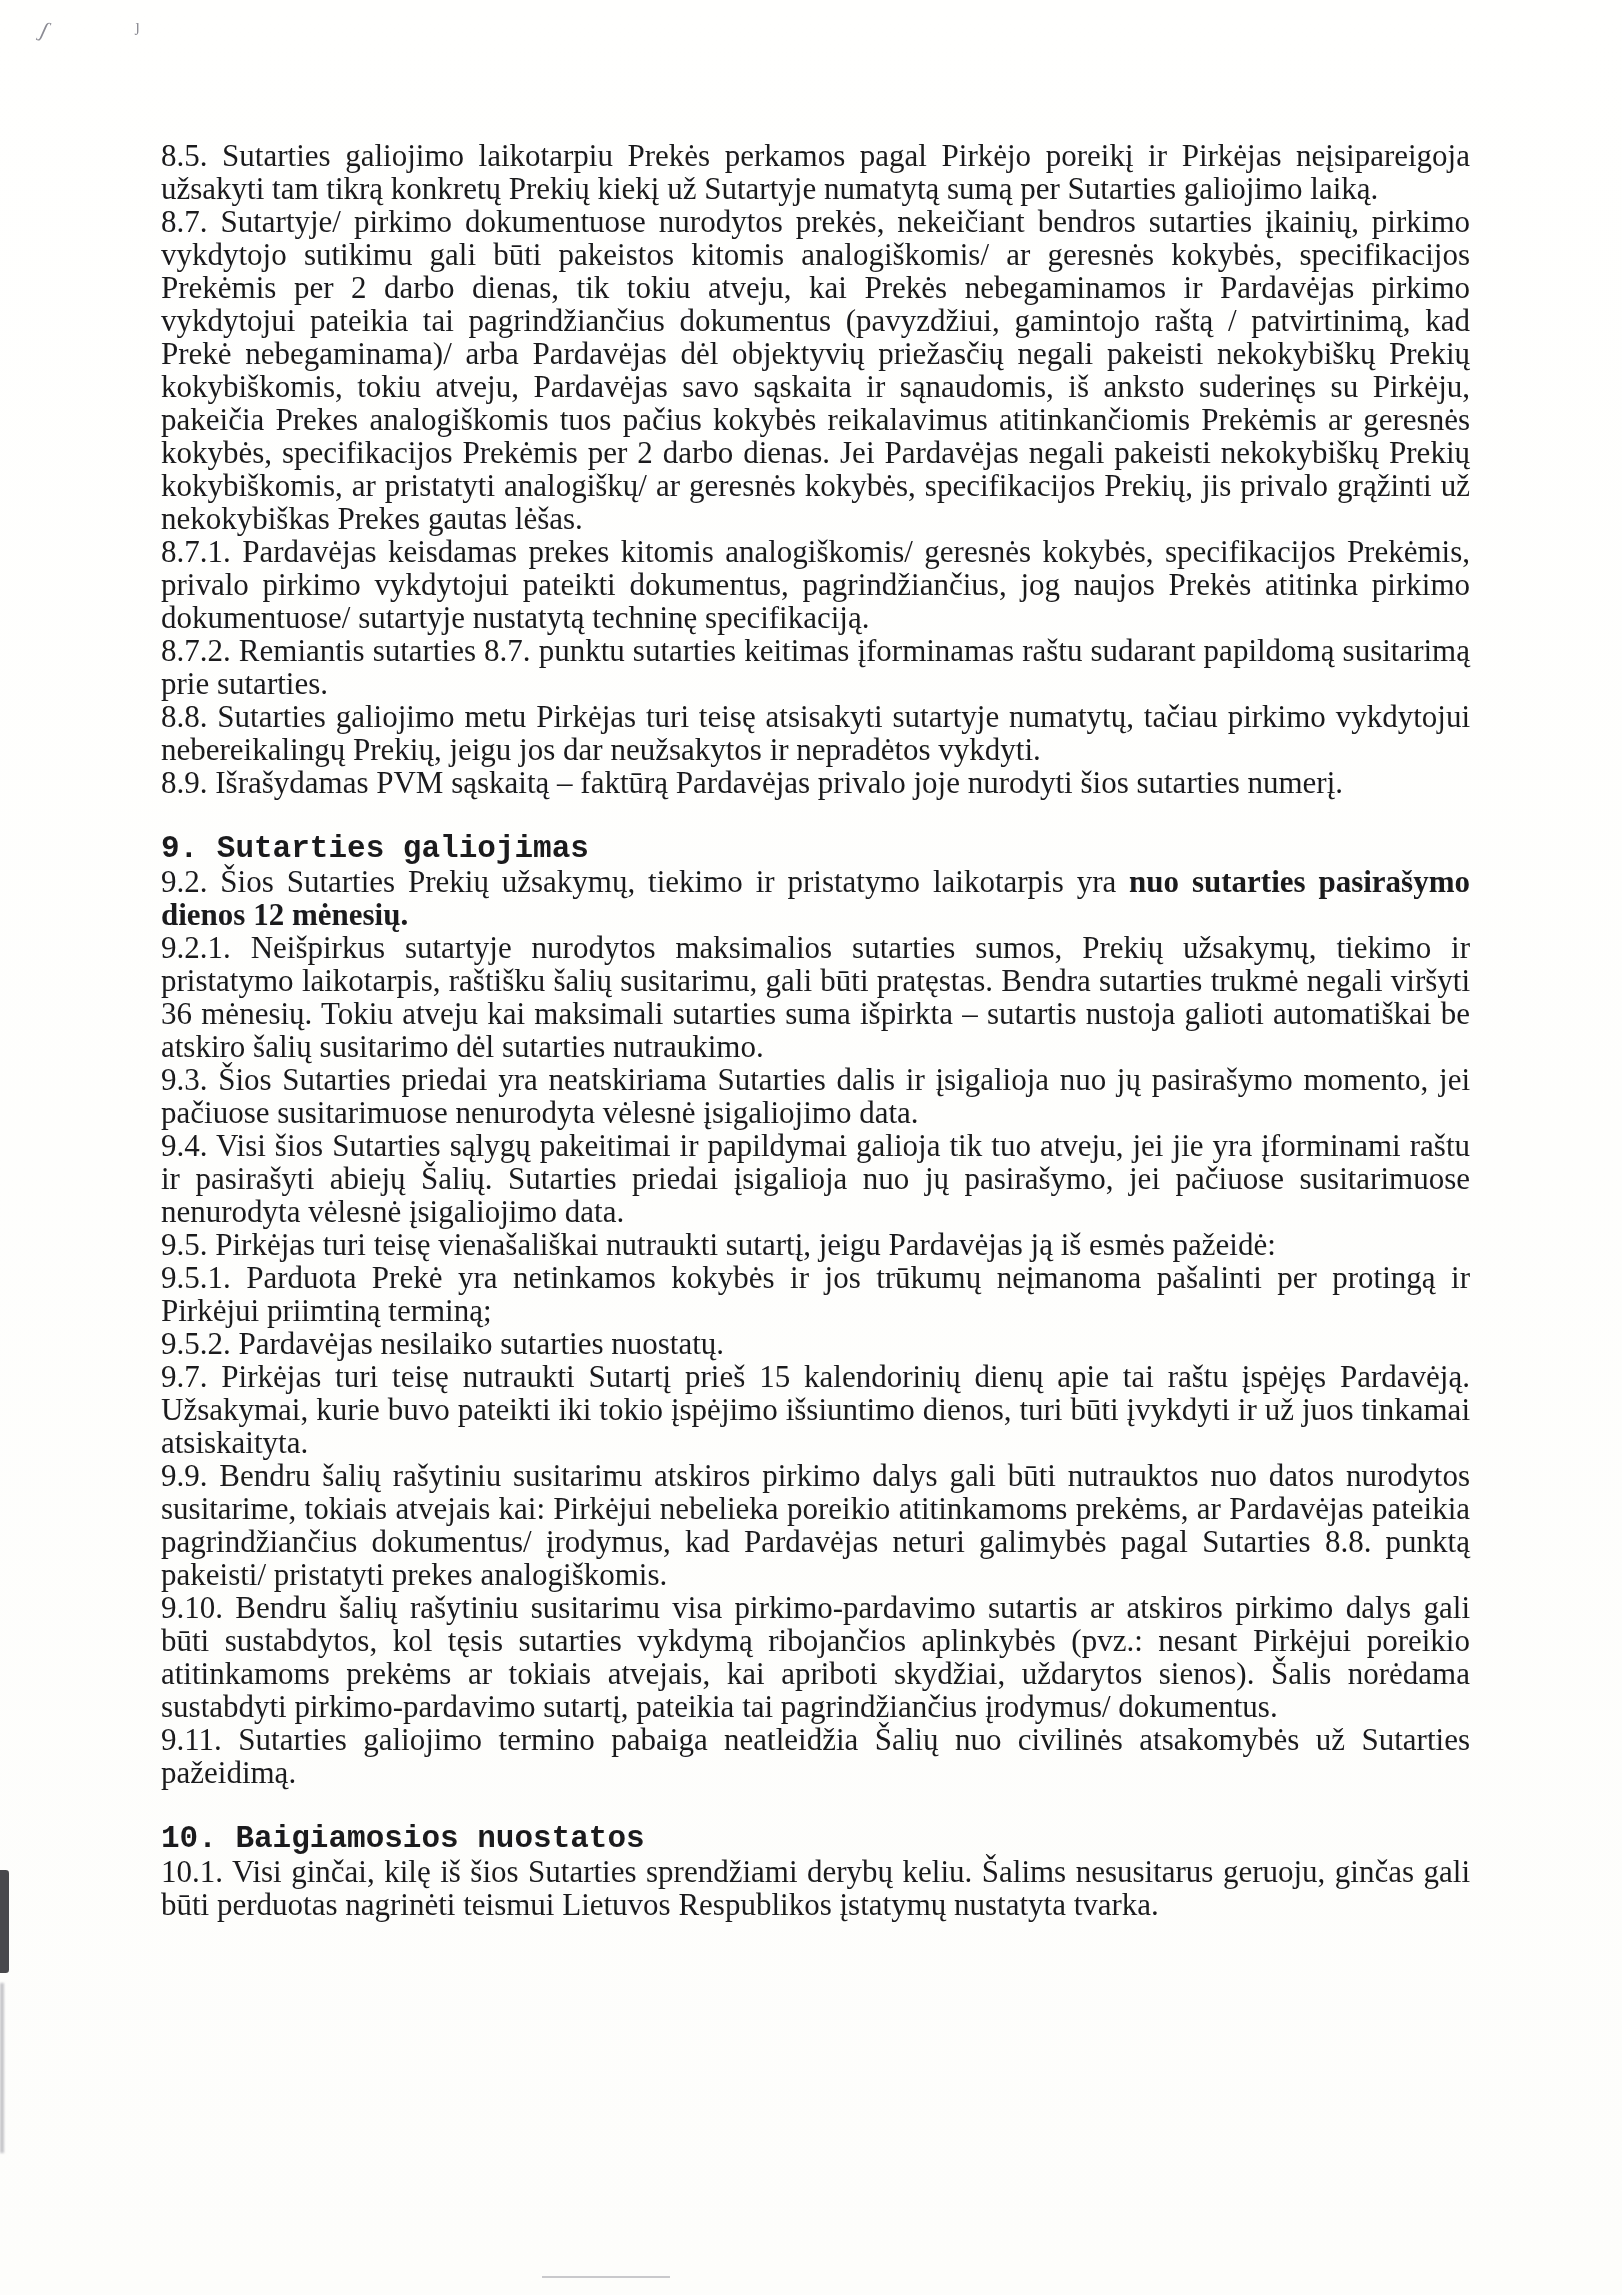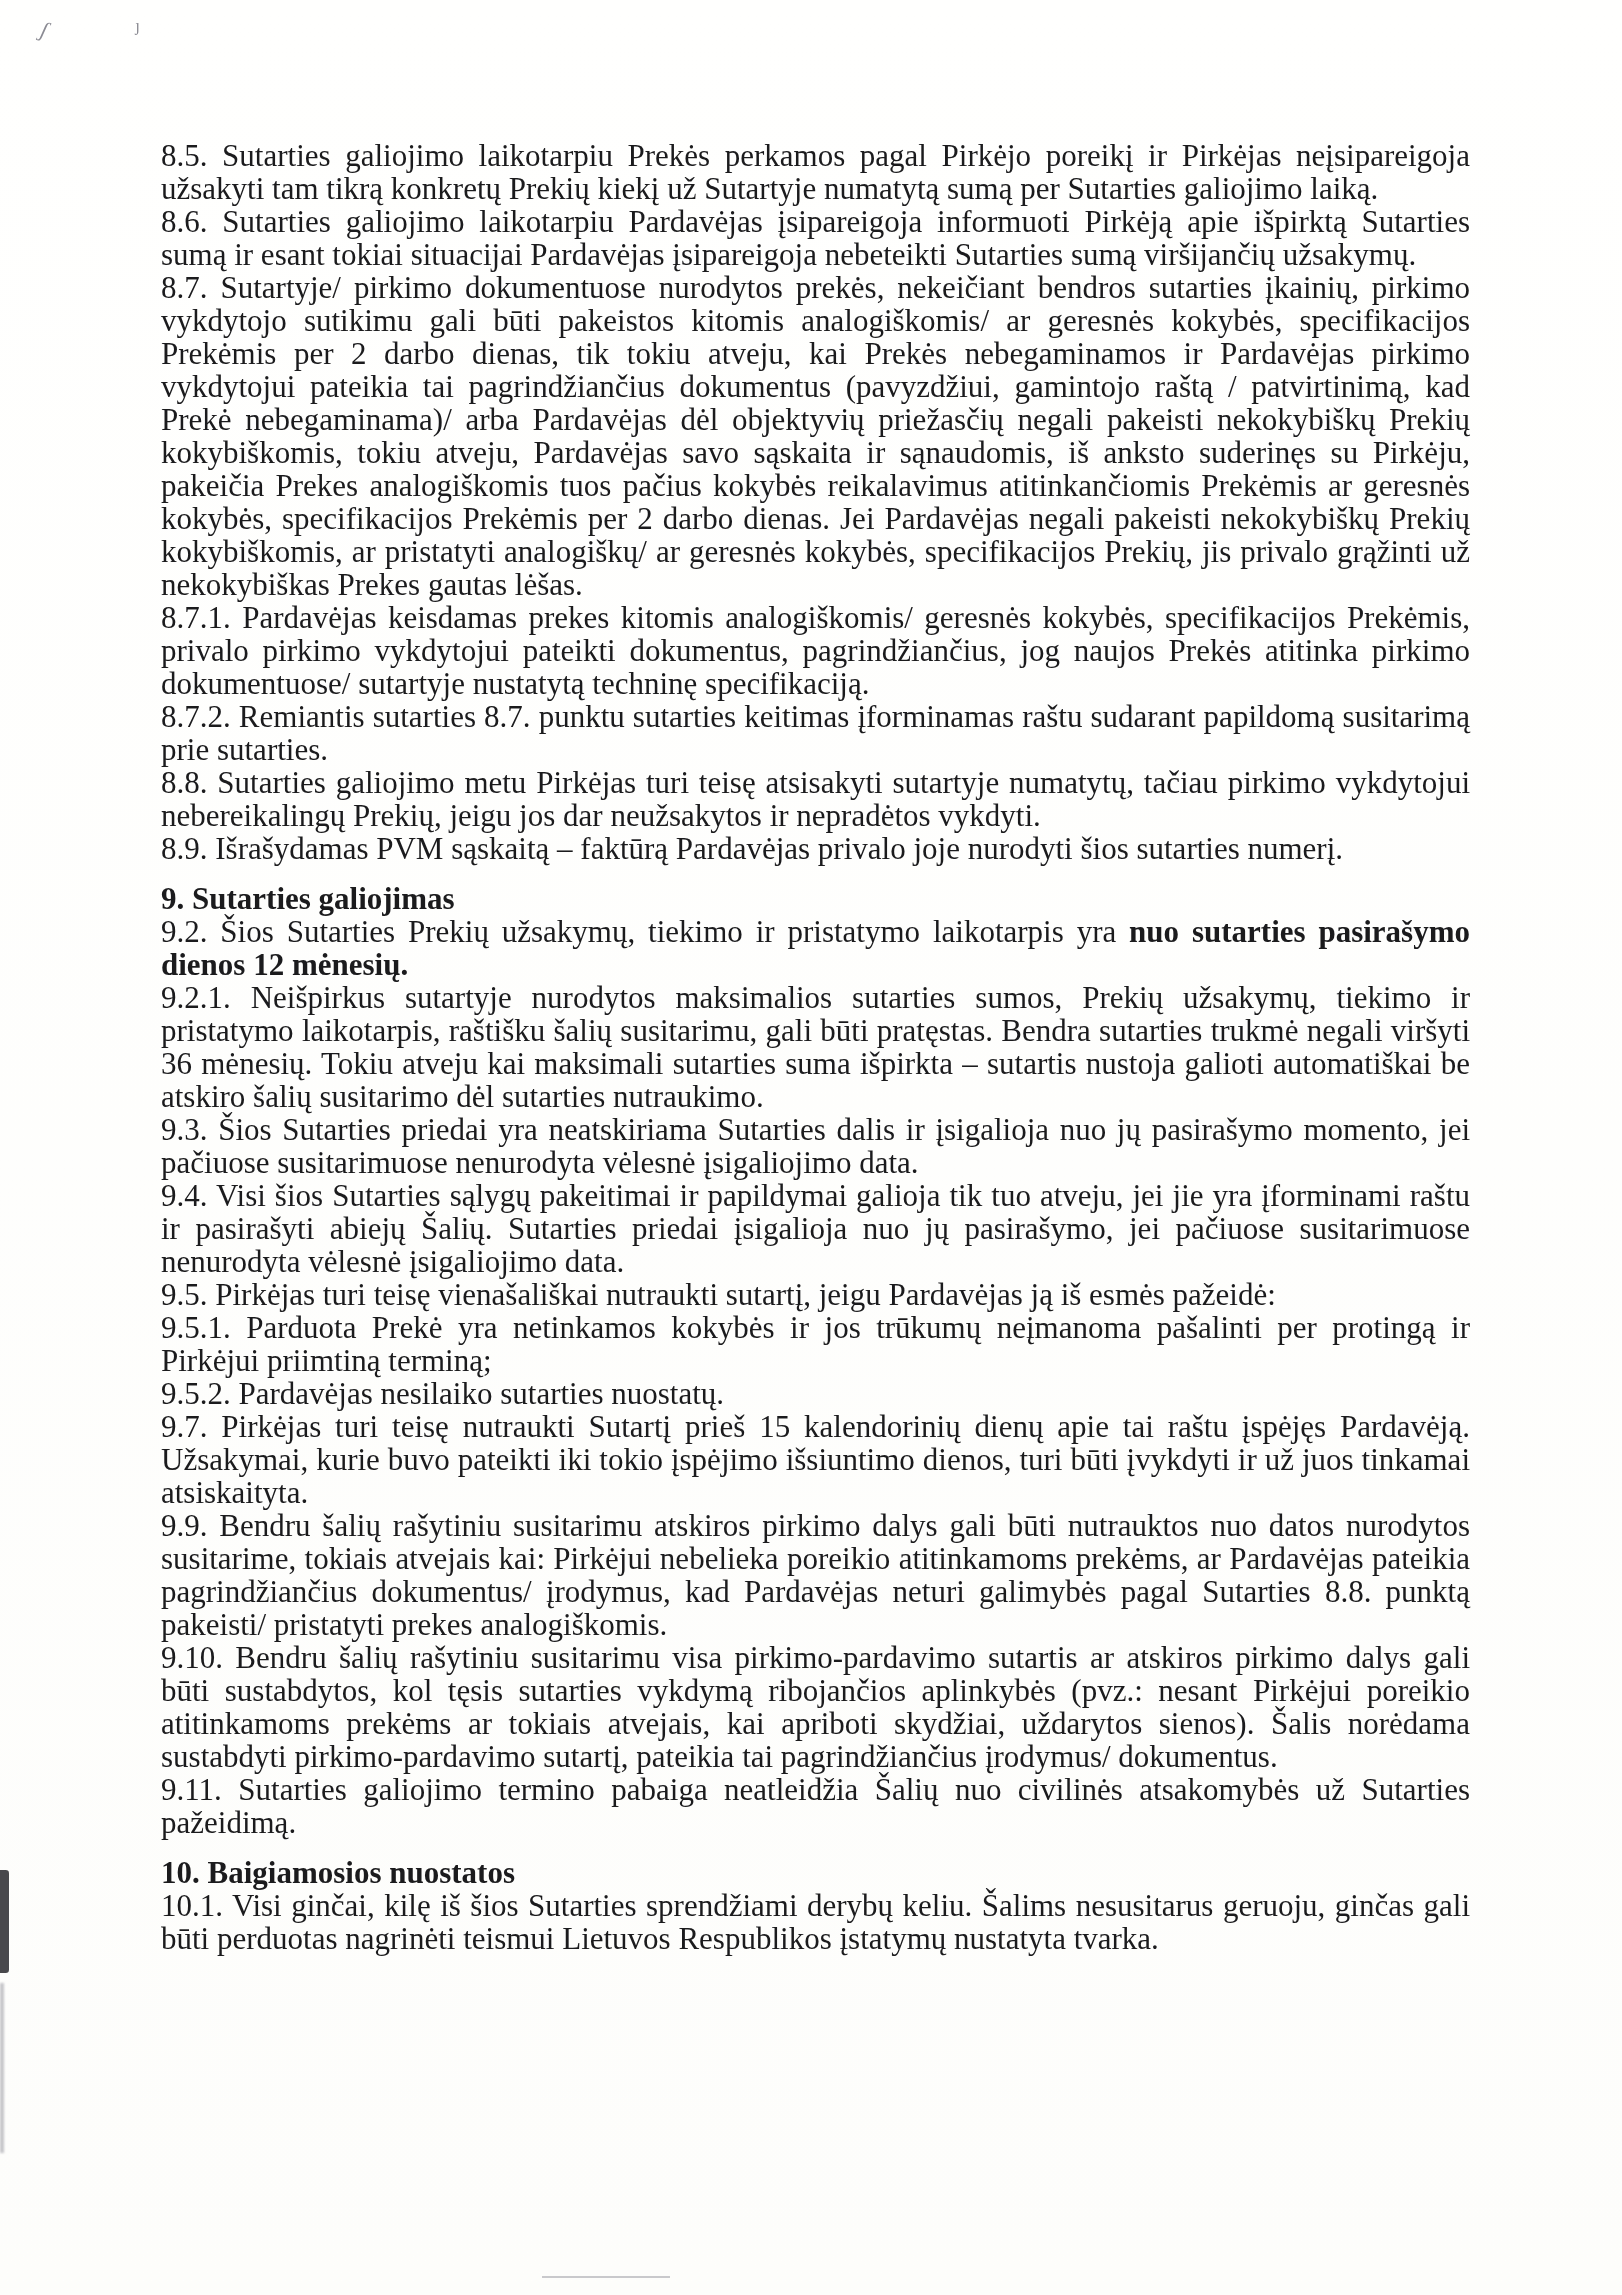--- a/index.html
+++ b/index.html
@@ -20,21 +20,21 @@
     position: absolute;
     left: 161px;
     top: 139px;
     width: 1309px;
     color: #1b1b1d;
     font-size: 31px;
     line-height: 33px;
     text-align: justify;
   }
   p.para { margin: 0; }
-  p.heading { font-weight: 700; margin-top: 17px; }
+  p.heading { font-weight: 700; margin-top: 33px; font-family: Liberation Mono, monospace; }
   .b { font-weight: 700; }
   .pen-mark {
     position: absolute;
     color: #8b8b93;
     font-style: italic;
   }
   .pen-mark.m1 { left: 41px; top: 17px; font-size: 22px; transform: rotate(14deg); }
   .pen-mark.m2 { left: 135px; top: 15.7px; font-size: 17px; transform: rotate(-10deg); }
   .artifact-left-edge {
     position: absolute;
@@ -68,21 +68,20 @@
 </head>
 <body>
 
 <div class="page">
 
   <span class="pen-mark m1">ʃ</span>
   <span class="pen-mark m2">ȷ</span>
 
   <div class="content" id="doc-body">
       <p class="para body"><span>8.5. Sutarties galiojimo laikotarpiu Prekės perkamos pagal Pirkėjo poreikį ir Pirkėjas neįsipareigoja užsakyti tam tikrą konkretų Prekių kiekį už Sutartyje numatytą sumą per Sutarties galiojimo laiką.</span></p>
-      <p class="para body"><span>8.6. Sutarties galiojimo laikotarpiu Pardavėjas įsipareigoja informuoti Pirkėją apie išpirktą Sutarties sumą ir esant tokiai situacijai Pardavėjas įsipareigoja nebeteikti Sutarties sumą viršijančių užsakymų.</span></p>
       <p class="para body"><span>8.7. Sutartyje/ pirkimo dokumentuose nurodytos prekės, nekeičiant bendros sutarties įkainių, pirkimo vykdytojo sutikimu gali būti pakeistos kitomis analogiškomis/ ar geresnės kokybės, specifikacijos Prekėmis per 2 darbo dienas, tik tokiu atveju, kai Prekės nebegaminamos ir Pardavėjas pirkimo vykdytojui pateikia tai pagrindžiančius dokumentus (pavyzdžiui, gamintojo raštą / patvirtinimą, kad Prekė nebegaminama)/ arba Pardavėjas dėl objektyvių priežasčių negali pakeisti nekokybiškų Prekių kokybiškomis, tokiu atveju, Pardavėjas savo sąskaita ir sąnaudomis, iš anksto suderinęs su Pirkėju, pakeičia Prekes analogiškomis tuos pačius kokybės reikalavimus atitinkančiomis Prekėmis ar geresnės kokybės, specifikacijos Prekėmis per 2 darbo dienas. Jei Pardavėjas negali pakeisti nekokybiškų Prekių kokybiškomis, ar pristatyti analogiškų/ ar geresnės kokybės, specifikacijos Prekių, jis privalo grąžinti už nekokybiškas Prekes gautas lėšas.</span></p>
       <p class="para body"><span>8.7.1. Pardavėjas keisdamas prekes kitomis analogiškomis/ geresnės kokybės, specifikacijos Prekėmis, privalo pirkimo vykdytojui pateikti dokumentus, pagrindžiančius, jog naujos Prekės atitinka pirkimo dokumentuose/ sutartyje nustatytą techninę specifikaciją.</span></p>
       <p class="para body"><span>8.7.2. Remiantis sutarties 8.7. punktu sutarties keitimas įforminamas raštu sudarant papildomą susitarimą prie sutarties.</span></p>
       <p class="para body"><span>8.8. Sutarties galiojimo metu Pirkėjas turi teisę atsisakyti sutartyje numatytų, tačiau pirkimo vykdytojui nebereikalingų Prekių, jeigu jos dar neužsakytos ir nepradėtos vykdyti.</span></p>
       <p class="para body"><span>8.9. Išrašydamas PVM sąskaitą – faktūrą Pardavėjas privalo joje nurodyti šios sutarties numerį.</span></p>
       <p class="para heading"><span class="b">9. Sutarties galiojimas</span></p>
       <p class="para body"><span>9.2. Šios Sutarties Prekių užsakymų, tiekimo ir pristatymo laikotarpis yra </span><span class="b">nuo sutarties pasirašymo dienos 12 mėnesių.</span></p>
       <p class="para body"><span>9.2.1. Neišpirkus sutartyje nurodytos maksimalios sutarties sumos, Prekių užsakymų, tiekimo ir pristatymo laikotarpis, raštišku šalių susitarimu, gali būti pratęstas. Bendra sutarties trukmė negali viršyti 36 mėnesių. Tokiu atveju kai maksimali sutarties suma išpirkta – sutartis nustoja galioti automatiškai be atskiro šalių susitarimo dėl sutarties nutraukimo.</span></p>
       <p class="para body"><span>9.3. Šios Sutarties priedai yra neatskiriama Sutarties dalis ir įsigalioja nuo jų pasirašymo momento, jei pačiuose susitarimuose nenurodyta vėlesnė įsigaliojimo data.</span></p>
       <p class="para body"><span>9.4. Visi šios Sutarties sąlygų pakeitimai ir papildymai galioja tik tuo atveju, jei jie yra įforminami raštu ir pasirašyti abiejų Šalių. Sutarties priedai įsigalioja nuo jų pasirašymo, jei pačiuose susitarimuose nenurodyta vėlesnė įsigaliojimo data.</span></p>

